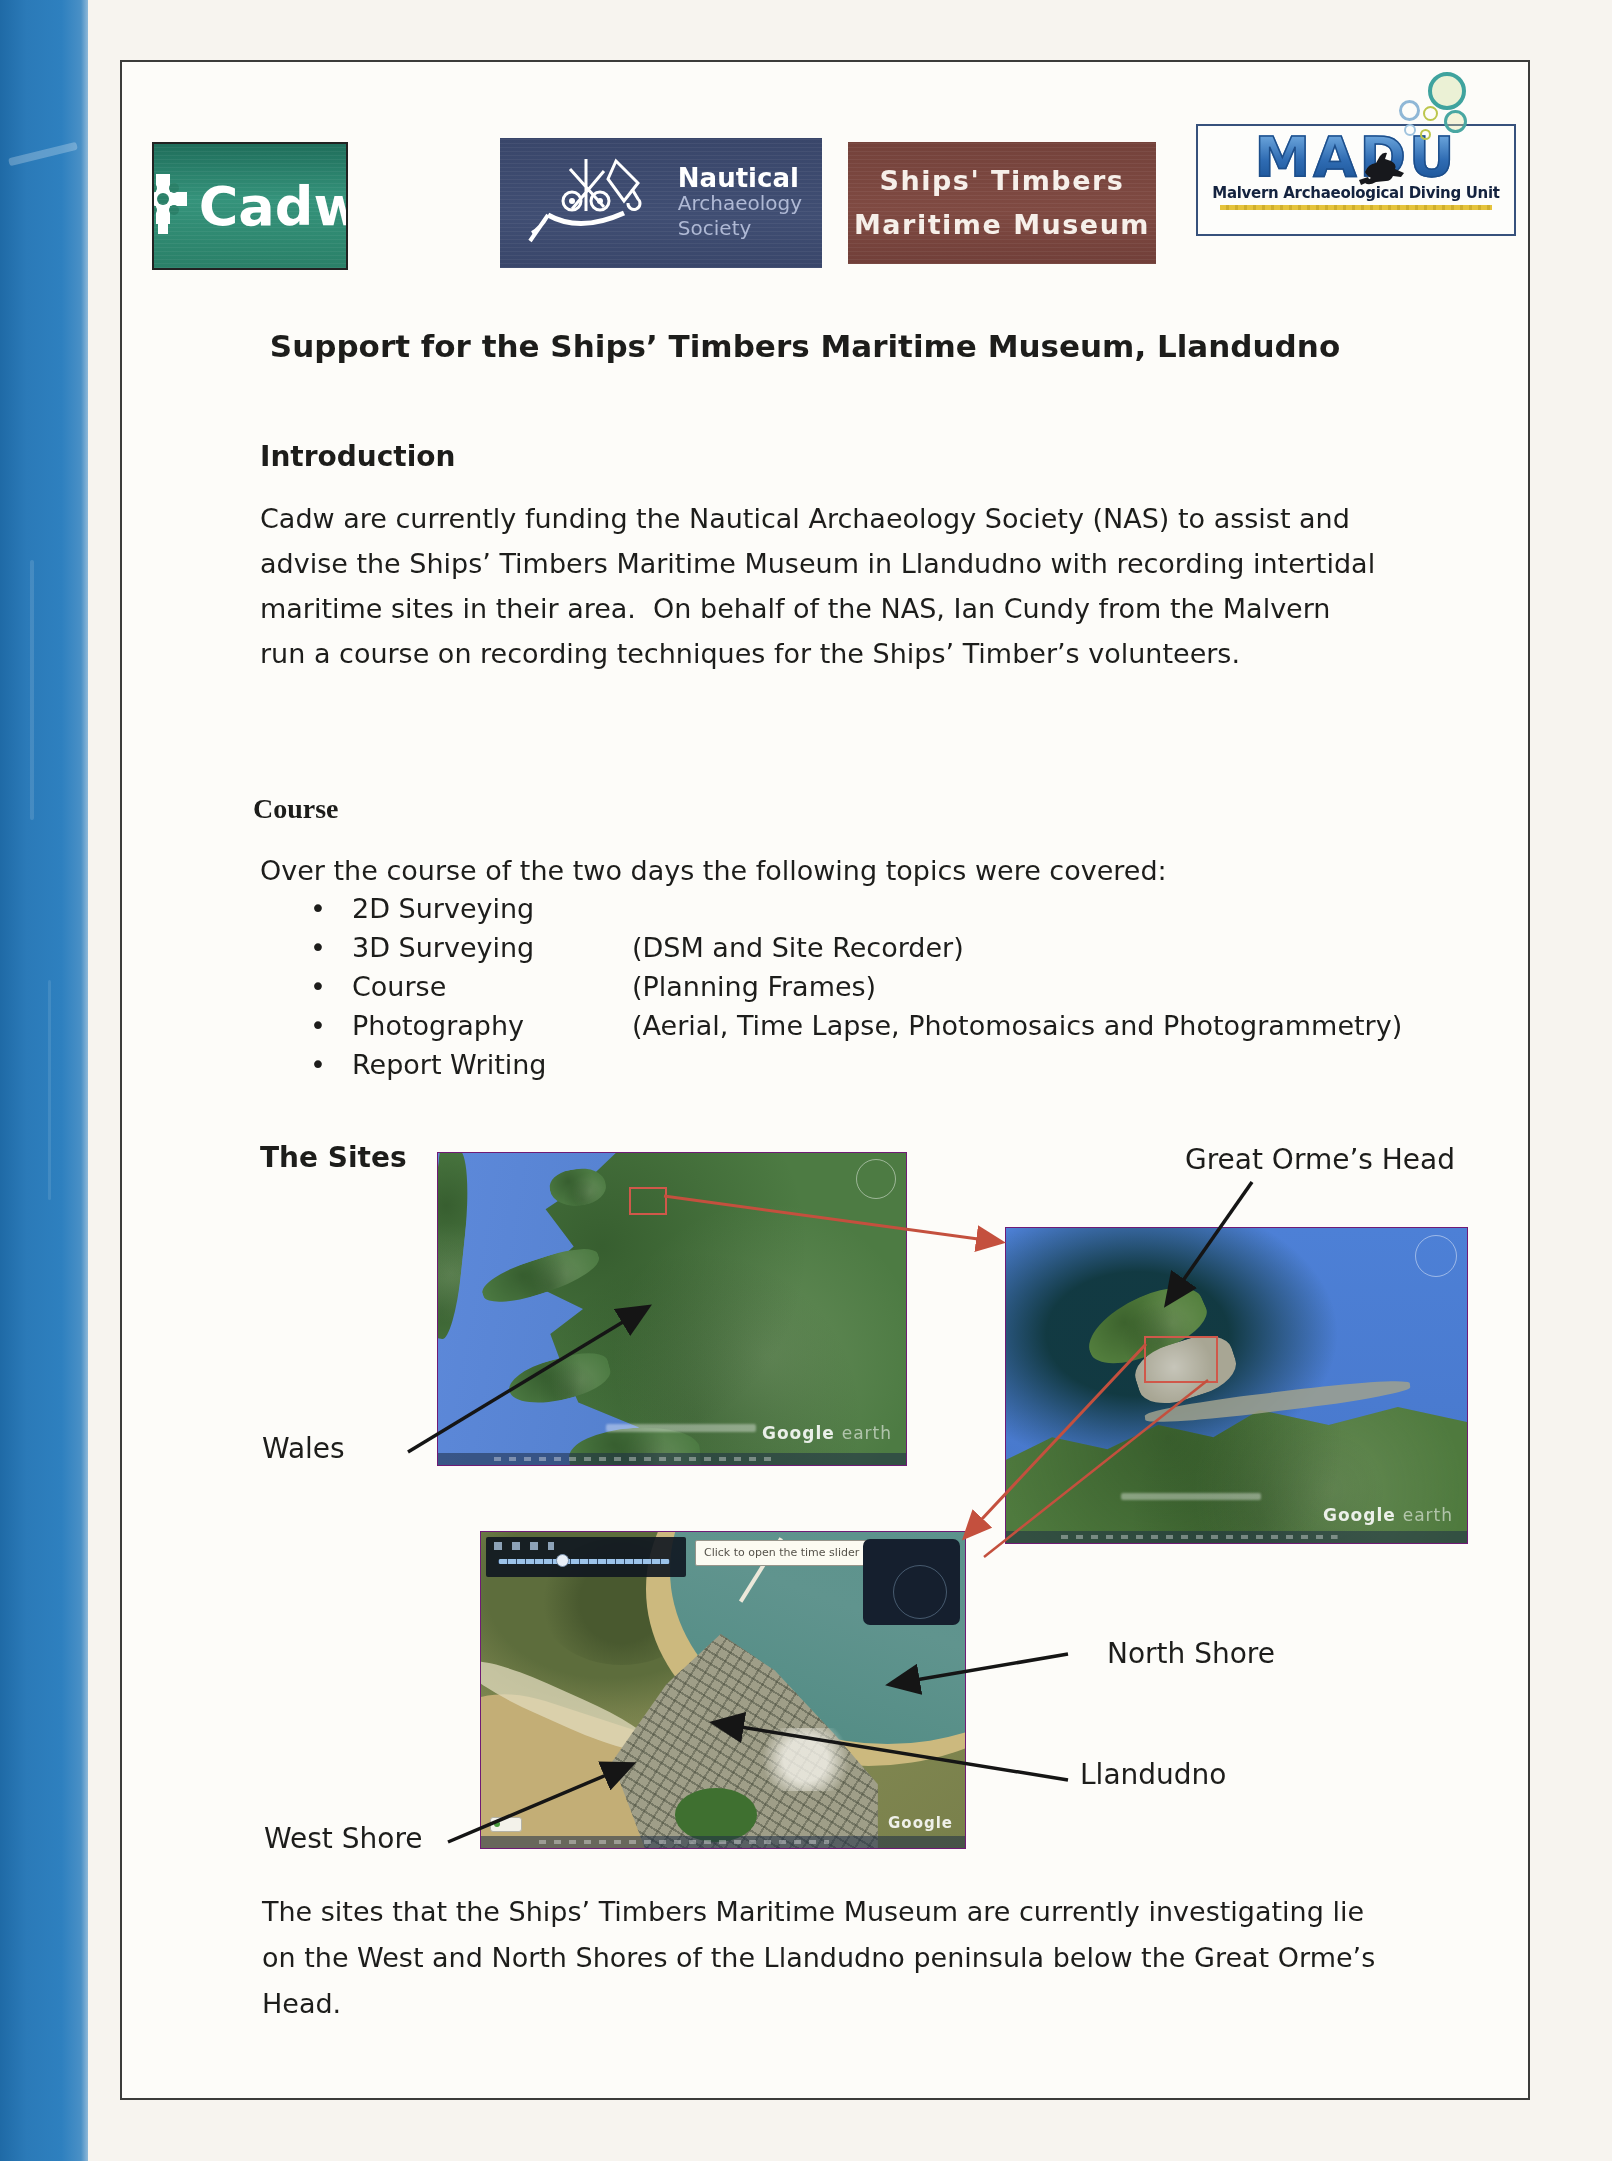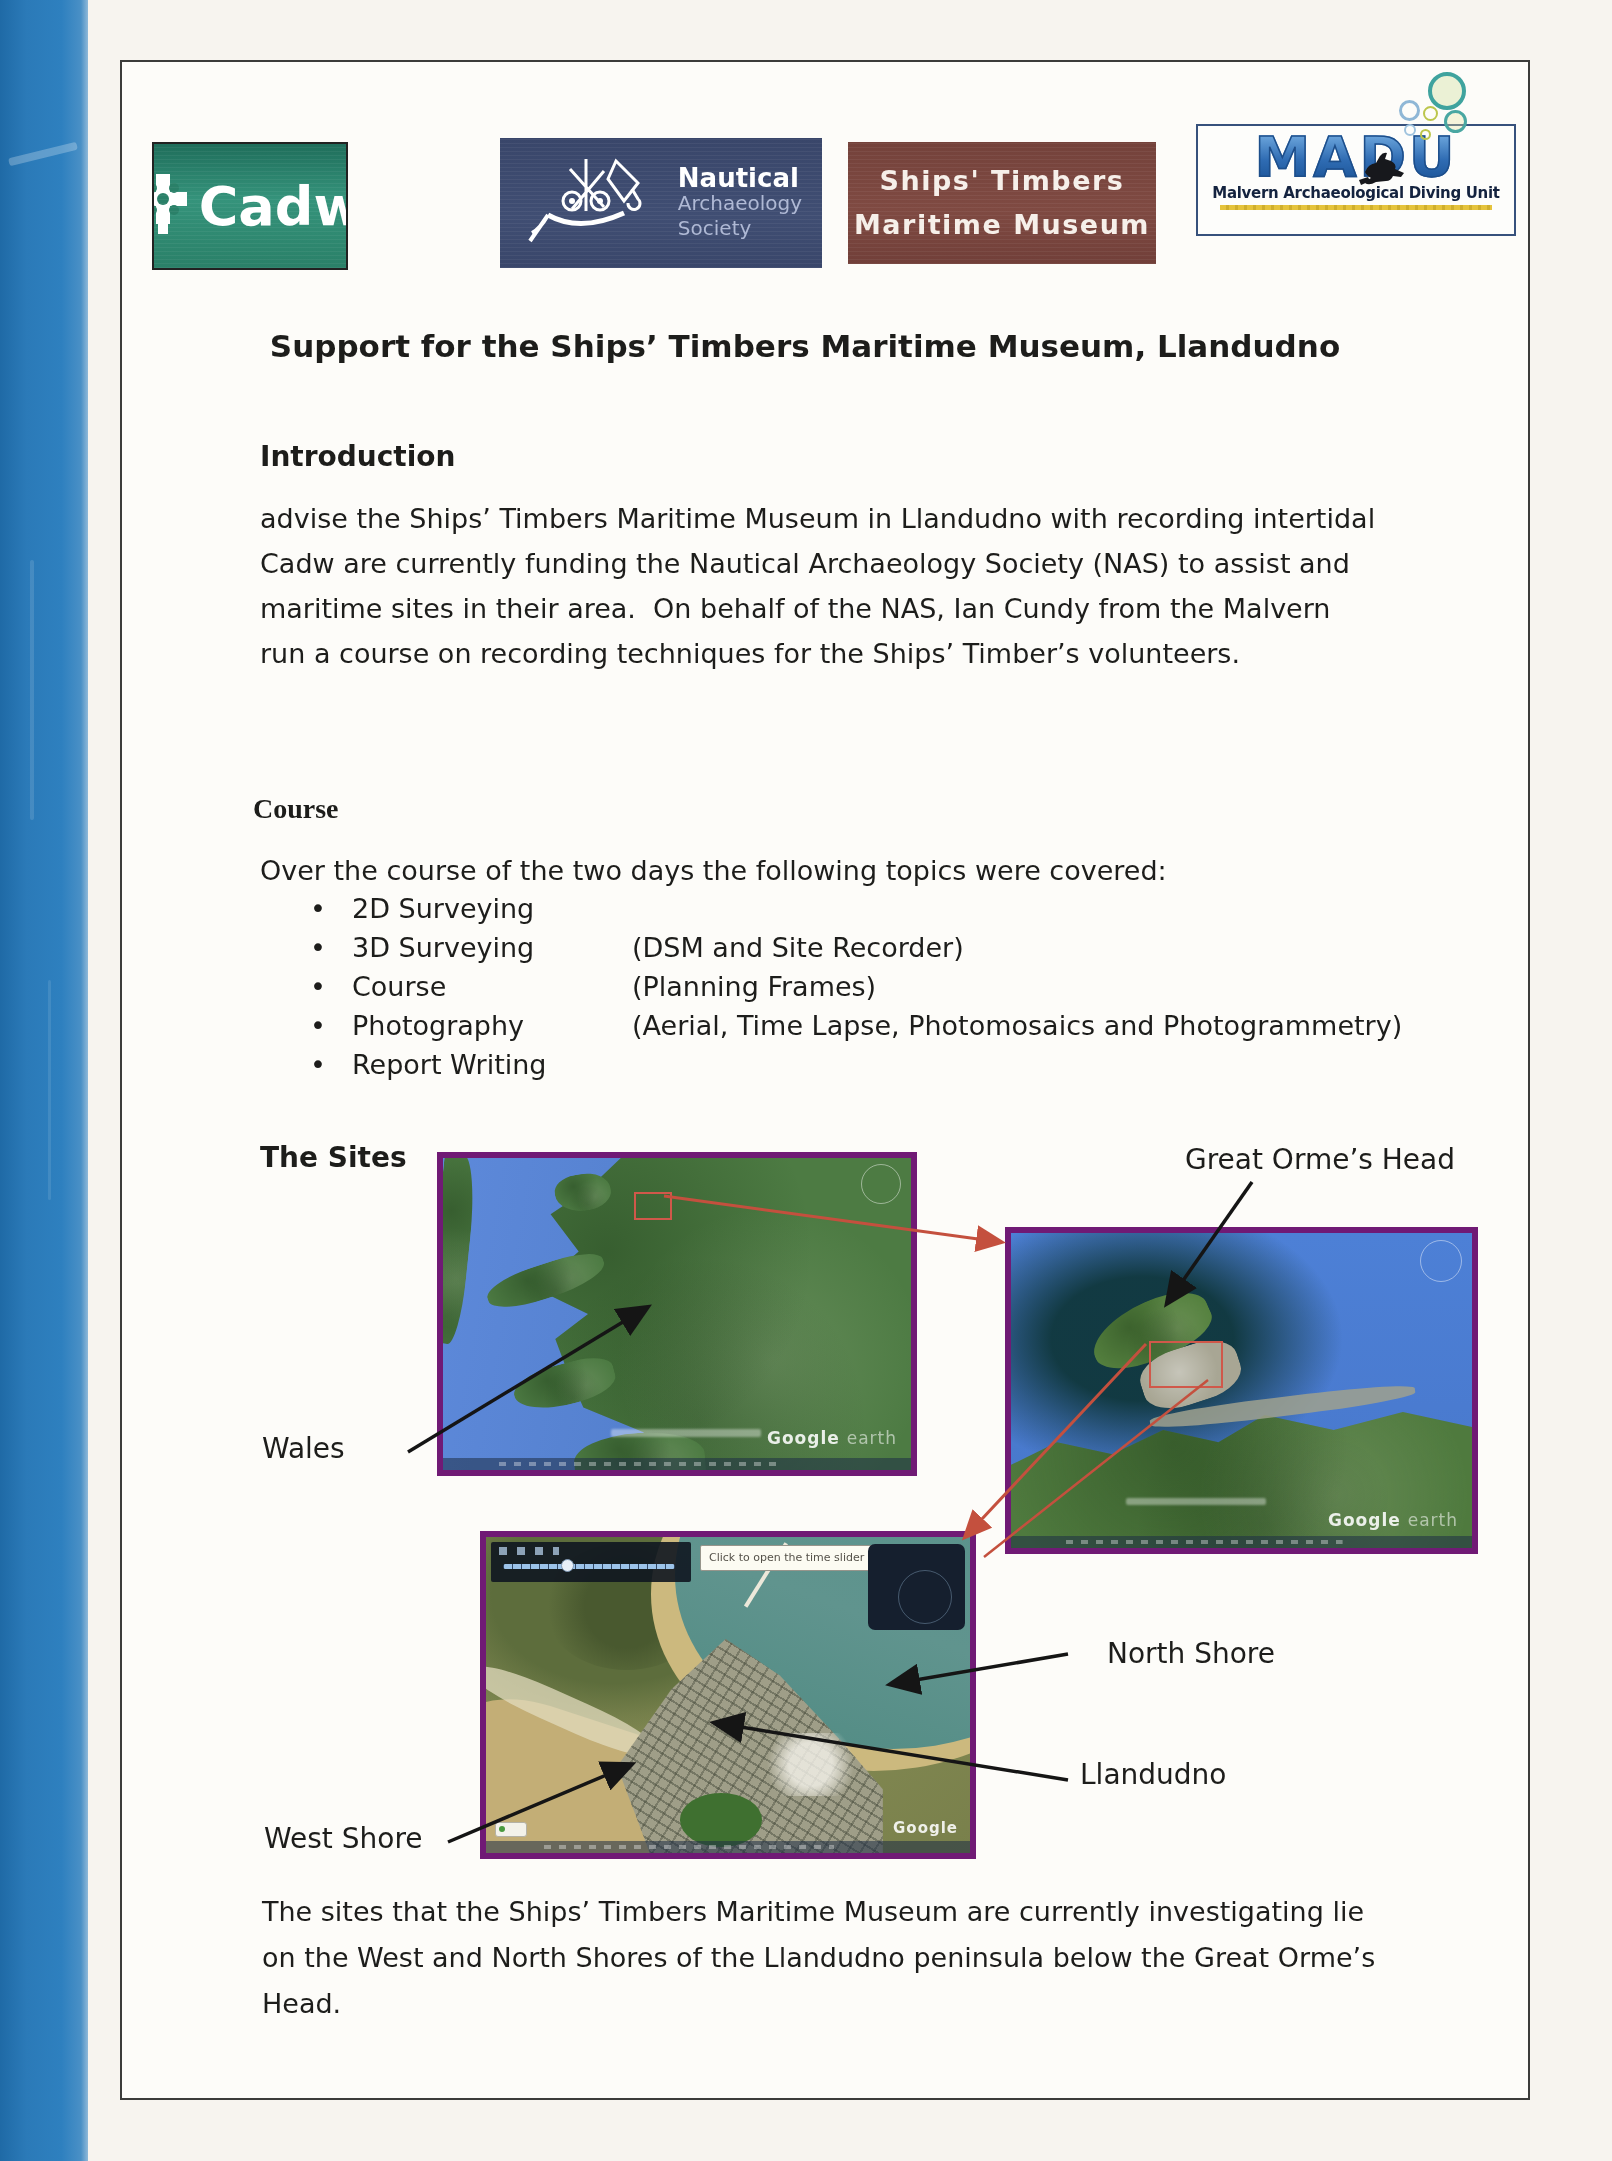--- a/index.html
+++ b/index.html
@@ -35,21 +35,21 @@
   .subtitle{font-size:27px;font-weight:bold;margin-top:6px;}
   sup{font-size:0.6em;}
   .lines div{height:45px;}
   .bullets{display:flex;flex-direction:column;}
   .brow{display:flex;height:39px;align-items:flex-start;}
   .bdot{width:42px;font-size:27px;}
   .btopic{width:280px;font-size:27px;white-space:nowrap;}
   .bdetail{font-size:27px;white-space:nowrap;}
   .closing div{height:46px;}
   
-  .map{border:6px solid #701a75;overflow:hidden;background:#5b86d6;}
+  .map{border:1px solid #701a75;overflow:hidden;background:#5b86d6;}
   .map1{left:437px;top:1152px;width:468px;height:312px;}
   .map2{left:1005px;top:1227px;width:461px;height:315px;}
   .map3{left:480px;top:1531px;width:484px;height:316px;background:#7e8751;}
   .land{background-color:#4d7b43;background-image:radial-gradient(circle at 35% 30%,rgba(20,48,16,.38),transparent 55%),radial-gradient(circle at 70% 65%,rgba(215,215,195,.16),transparent 40%),radial-gradient(circle at 55% 85%,rgba(20,48,16,.3),transparent 45%);}
   .grain{background-image:repeating-linear-gradient(0deg,rgba(255,255,255,.05) 0 1px,transparent 1px 4px);}
   .watermark{color:rgba(255,255,255,.88);font-size:17px;letter-spacing:1px;font-weight:bold;}
   .wm-earth{color:rgba(255,255,255,.55);font-weight:normal;}
   .mapbar{left:0;right:0;bottom:0;height:12px;background:rgba(30,45,70,.55);
           background-image:repeating-linear-gradient(90deg,rgba(255,255,255,.35) 0 7px,transparent 7px 15px);background-size:60% 4px;background-position:30% 4px;background-repeat:no-repeat;}
   .compass{border:1.5px solid rgba(255,255,255,.45);border-radius:50%;}
@@ -148,22 +148,22 @@
   <div class="abs bubble" style="left:1444px;top:110px;width:17px;height:17px;border:3px solid #49a7a2;background:rgba(230,230,160,.35);"></div>
   <div class="abs bubble" style="left:1404px;top:124px;width:8px;height:8px;border:2px solid #9fc3de;"></div>
   <div class="abs bubble" style="left:1420px;top:129px;width:7px;height:7px;border:2px solid #bcc64c;"></div>
 
   <div class="abs title-wrap">
     <div class="title">Support for the Ships’ Timbers Maritime Museum, Llandudno</div>
   </div>
 
   <div class="abs h" style="left:260px;top:440px;">Introduction</div>
   <div class="abs lines" style="left:260px;top:503px;">
+    <div class="t">Cadw are currently funding the Nautical Archaeology Society (NAS) to assist and</div>
     <div class="t">advise the Ships’ Timbers Maritime Museum in Llandudno with recording intertidal</div>
-    <div class="t">Cadw are currently funding the Nautical Archaeology Society (NAS) to assist and</div>
     <div class="t">maritime sites in their area.&nbsp; On behalf of the NAS, Ian Cundy from the Malvern</div>
     <div class="t">run a course on recording techniques for the Ships’ Timber’s volunteers.</div>
   </div>
 
   <div class="abs h" style="left:253px;top:793px;font-family:Liberation Serif, serif;">Course</div>
   <div class="abs t" style="left:260px;top:855px;">Over the course of the two days the following topics were covered:</div>
   <div class="abs bullets" style="left:310px;top:893px;">
     <div class="brow">
       <span class="bdot">•</span>
       <span class="btopic">2D Surveying</span>

